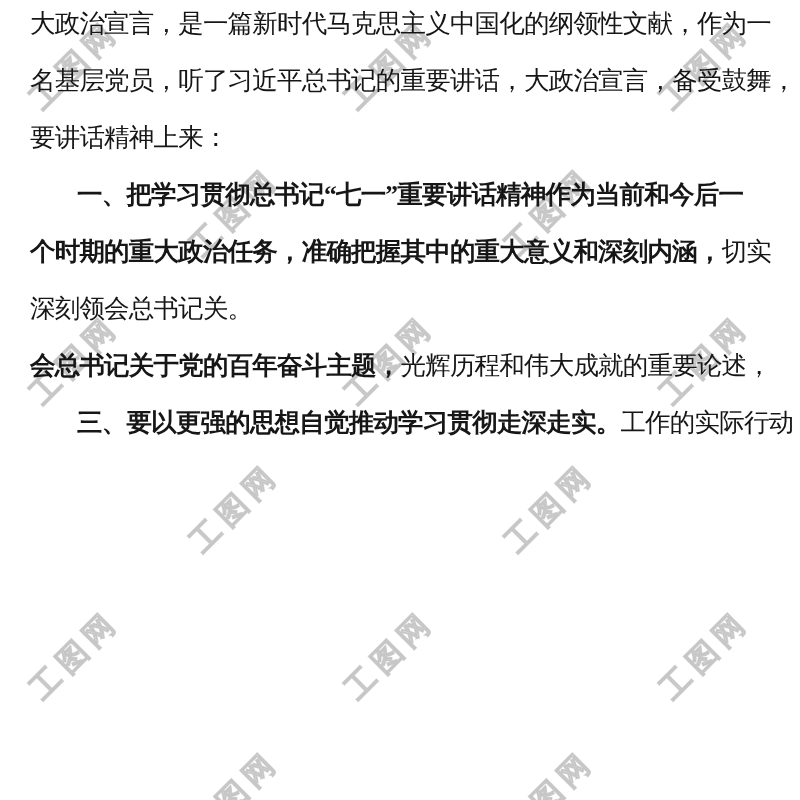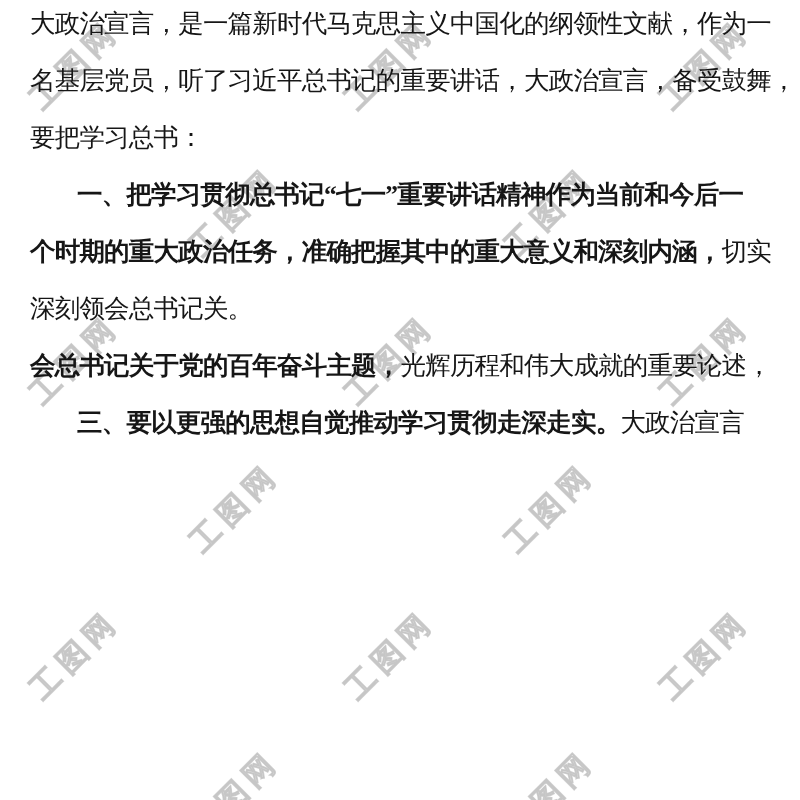--- a/index.html
+++ b/index.html
@@ -72,20 +72,20 @@
       <span class="wm" style="left: 550px; top: 508px;">工图网</span>
       <span class="wm" style="left: 75px; top: 655px;">工图网</span>
       <span class="wm" style="left: 390px; top: 655px;">工图网</span>
       <span class="wm" style="left: 705px; top: 655px;">工图网</span>
       <span class="wm" style="left: 235px; top: 795px;">工图网</span>
       <span class="wm" style="left: 550px; top: 795px;">工图网</span>
     </div>
   <div class="text-layer">
       <div class="line"><span class="seg">大政治宣言，是一篇新时代马克思主义中国化的纲领性文献，作为一</span></div>
       <div class="line"><span class="seg">名基层党员，听了习近平总书记的重要讲话，大政治宣言，备受鼓舞，</span></div>
-      <div class="line"><span class="seg">要把学习总书：</span></div>
+      <div class="line"><span class="seg">要讲话精神上来：</span></div>
       <div class="line indent"><span class="seg bold">一、把学习贯彻总书记“七一”重要讲话精神作为当前和今后一</span></div>
       <div class="line"><span class="seg bold">个时期的重大政治任务，准确把握其中的重大意义和深刻内涵，</span><span class="seg">切实</span></div>
       <div class="line"><span class="seg">深刻领会总书记关。</span></div>
       <div class="line"><span class="seg bold">会总书记关于党的百年奋斗主题，</span><span class="seg">光辉历程和伟大成就的重要论述，</span></div>
-      <div class="line indent"><span class="seg bold">三、要以更强的思想自觉推动学习贯彻走深走实。</span><span class="seg">大政治宣言</span></div>
+      <div class="line indent"><span class="seg bold">三、要以更强的思想自觉推动学习贯彻走深走实。</span><span class="seg">工作的实际行动</span></div>
     </div>
 </div>
 
 </body></html>

